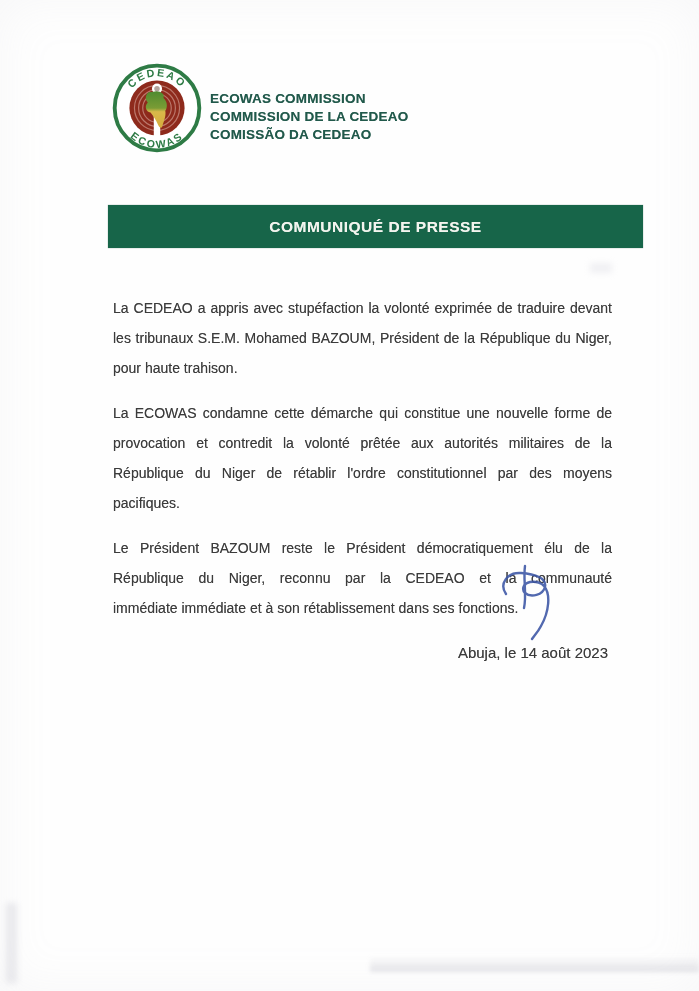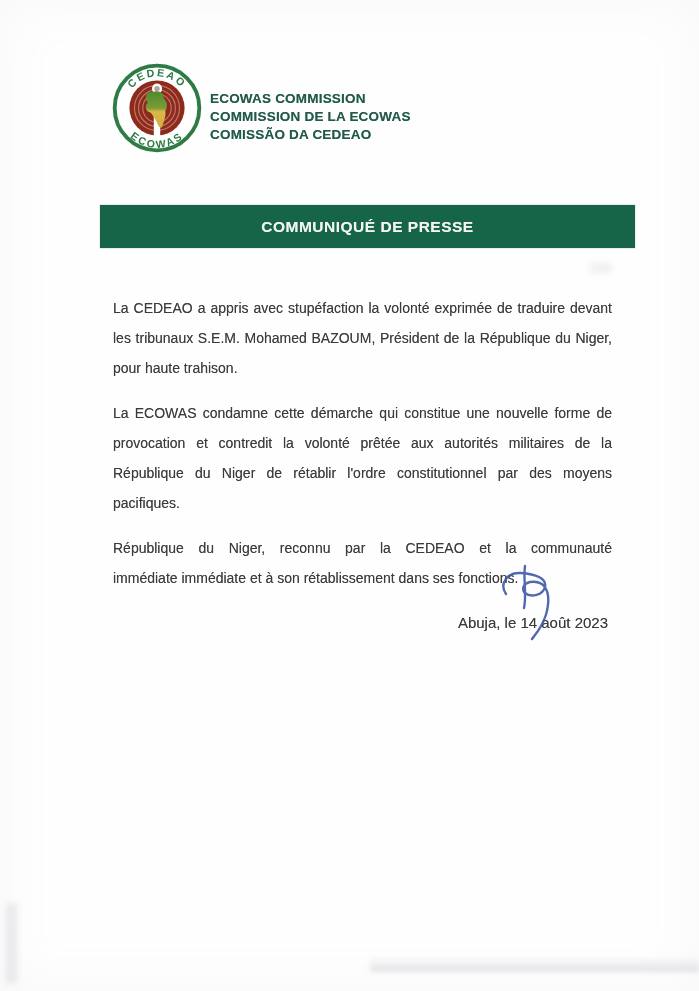--- a/index.html
+++ b/index.html
@@ -12,21 +12,21 @@
   
   .logo { position:absolute; left:111px; top:62px; width:92px; height:92px; }
   .org-names {
     position:absolute; left:210px; top:90px;
     color:#21594b; font-weight:bold; font-size:13.5px; line-height:18px;
     letter-spacing:0.2px;
     text-shadow:0 0 0.5px rgba(33,89,75,0.55);
   }
   
   .banner {
-    position:absolute; left:100px; top:205px; width:535px; height:43px;
+    position:absolute; left:108px; top:205px; width:535px; height:43px;
     background:#176549;
     display:flex; align-items:center; justify-content:center;
     box-shadow:0 0 1px rgba(0,60,40,0.5);
   }
   .banner-title {
     color:#f3f4ee; font-weight:bold; font-size:15.5px; letter-spacing:0.5px;
     text-shadow:0 0 0.6px rgba(255,255,255,0.6);
   }
   
   .doc-body {
@@ -95,41 +95,42 @@
         <textPath href="#arcTop" startOffset="50%" text-anchor="middle">CEDEAO</textPath>
       </text>
       <text font-size="11.5" font-weight="700" fill="#2e7b45" letter-spacing="2.2">
         <textPath href="#arcBot" startOffset="50%" text-anchor="middle">ECOWAS</textPath>
       </text>
     </svg>
   </div>
 
   <div class="org-names">
     <div>ECOWAS COMMISSION</div>
-    <div>COMMISSION DE LA ECOWAS</div>
+    <div>COMMISSION DE LA CEDEAO</div>
     <div>COMISSÃO DA CEDEAO</div>
   </div>
 
   <div class="banner">
     <span class="banner-title">COMMUNIQUÉ DE PRESSE</span>
   </div>
 
   <main class="doc-body">
     <p class="para">
       <span class="ln">La CEDEAO a appris avec stupéfaction la volonté exprimée de traduire devant</span>
       <span class="ln">les tribunaux S.E.M. Mohamed BAZOUM, Président de la République du Niger,</span>
       <span class="ln last">pour haute trahison.</span>
     </p>
     <p class="para">
       <span class="ln">La ECOWAS condamne cette démarche qui constitue une nouvelle forme de</span>
       <span class="ln">provocation et contredit la volonté prêtée aux autorités militaires de la</span>
       <span class="ln">République du Niger de rétablir l'ordre constitutionnel par des moyens</span>
       <span class="ln last">pacifiques.</span>
     </p>
     <p class="para">
+      <span class="ln">Le Président BAZOUM reste le Président démocratiquement élu de la</span>
       <span class="ln">République du Niger, reconnu par la CEDEAO et la communauté</span>
       <span class="ln last">immédiate immédiate et à son rétablissement dans ses fonctions.</span>
     </p>
     <div class="dateline">Abuja, le 14 août 2023</div>
   </main>
 
   <svg class="signature" viewBox="0 0 60 80">
     <g fill="none" stroke="#3b55a5" stroke-width="2.4" stroke-linecap="round" stroke-linejoin="round" opacity="0.88">
       <path d="M27,2 C25,16 29,30 26,44"></path>
       <path d="M8,30 C1,20 9,8 23,9 C37,10 49,14 47,23 C45,31 33,34 27,29 C23,25 26,19 32,18 C38,17 44,19 46,22 C53,30 51,48 43,62 C40,68 36,72 34,75"></path>

